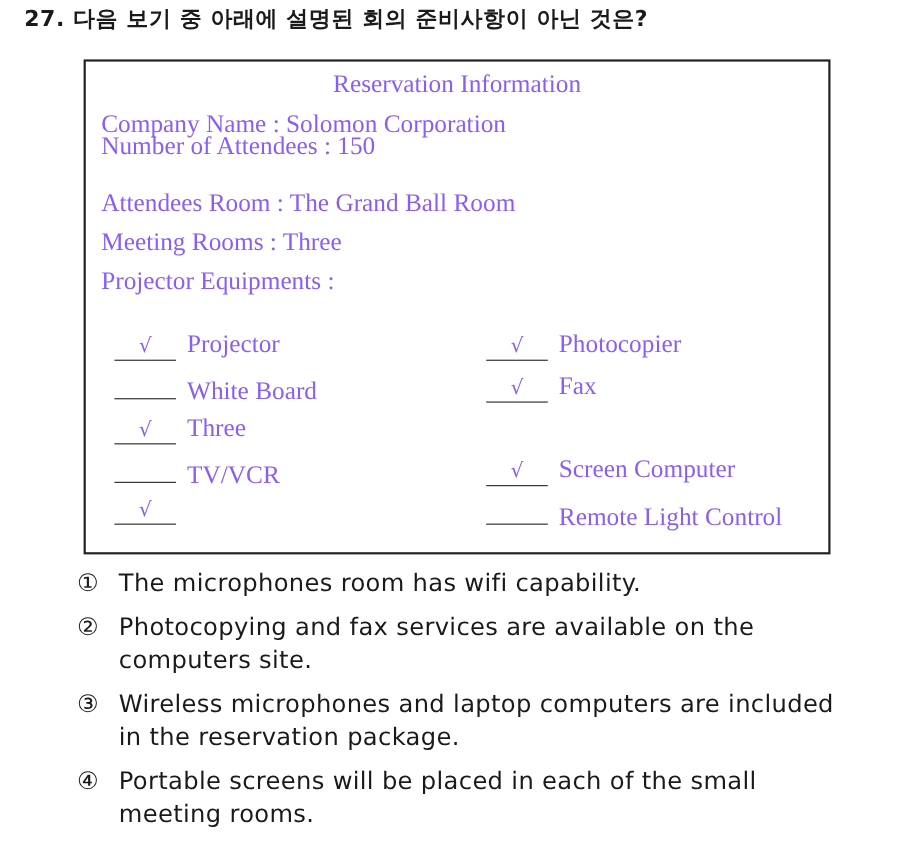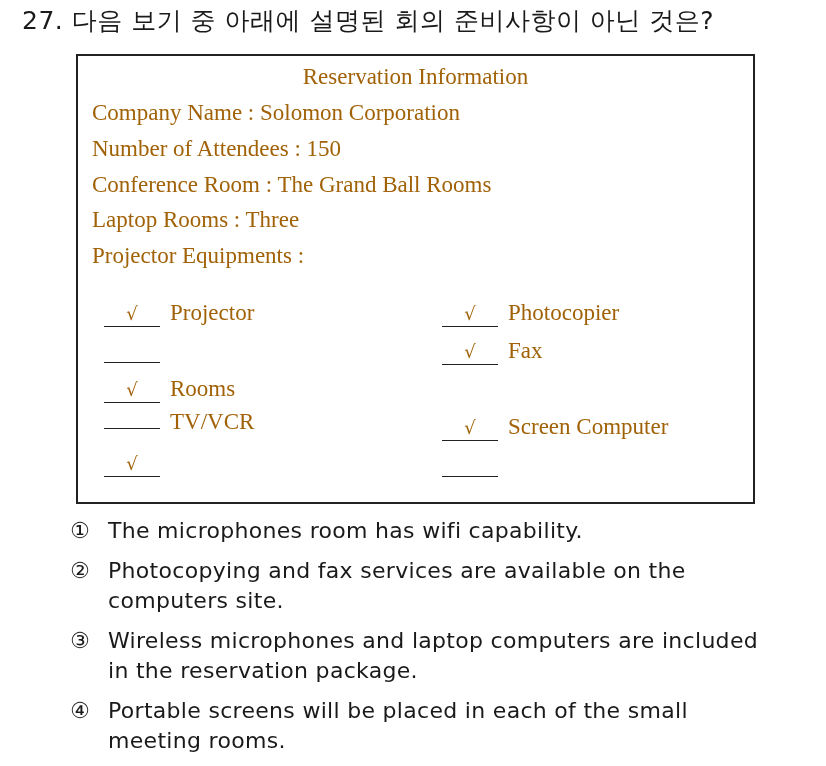--- a/index.html
+++ b/index.html
@@ -1,25 +1,25 @@
 <!DOCTYPE html>
 <html><head>
 <meta charset="utf-8">
 <style>
   html, body { margin: 0; padding: 0; background: #ffffff; }
   body { width: 826px; height: 766px; position: relative; overflow: hidden; color: #1a1a1a; }
   .question {
     position: absolute; left: 22px; top: 4px;
-    font-family: "DejaVu Sans", sans-serif; font-size: 25px; letter-spacing: 0.5px;
-    color: #1a1a1a; white-space: nowrap;
+    font-family: "DejaVu Sans", sans-serif; font-size: 20px; letter-spacing: 0.5px;
+    color: #1a1a1a; white-space: nowrap; font-weight: bold;
   }
   .box {
     position: absolute; left: 76px; top: 54px; width: 675px; height: 446px;
     border: 2px solid #222; box-sizing: content-box;
-    font-family: "Liberation Serif", "DejaVu Serif", serif; color: #a16207;
+    font-family: "Liberation Serif", "DejaVu Serif", serif; color: #8b5cf6;
   }
   .box-title { position: absolute; left: 0; right: 0; top: 8px; text-align: center; font-size: 23px; }
   .info-line { position: absolute; left: 14px; font-size: 23px; white-space: nowrap; }
   .equip {
     position: absolute; font-size: 23px; white-space: nowrap; display: flex; align-items: baseline;
   }
   .blank {
     display: inline-block; width: 56px; border-bottom: 1.5px solid #222; text-align: center;
     margin-right: 10px; height: 24px; line-height: 24px; font-family: "DejaVu Sans", sans-serif; font-size: 18px;
   }
@@ -35,37 +35,38 @@
 <body>
 
 <div class="question">
   <span>27.</span>
   <span>다음 보기 중 아래에 설명된 회의 준비사항이 아닌 것은?</span>
 </div>
 
 <div class="box">
   <div class="box-title">Reservation Information</div>
   <div class="info-line" style="top:44px">Company Name :  Solomon Corporation</div>
-  <div class="info-line" style="top:80px">Number of Attendees : 150</div>
-  <div class="info-line" style="top:116px">Conference Room : The Grand Ball Rooms</div>
-  <div class="info-line" style="top:151px">Laptop Rooms : Three</div>
+  <div class="info-line" style="top:64px">Number of Attendees : 150</div>
+  <div class="info-line" style="top:116px">Attendees Room : The Grand Ball Room</div>
+  <div class="info-line" style="top:151px">Meeting Rooms : Three</div>
   <div class="info-line" style="top:187px">Projector Equipments :</div>
 
   <div class="equip" style="left:26px; top:244px">
     <span class="blank">√</span>
     <span>Projector</span>
   </div>
   <div class="equip" style="left:26px; top:282px">
     <span class="blank"></span>
+    <span>White Board</span>
   </div>
   <div class="equip" style="left:26px; top:320px">
     <span class="blank">√</span>
-    <span>Rooms</span>
+    <span>Three</span>
   </div>
-  <div class="equip" style="left:26px; top:348px">
+  <div class="equip" style="left:26px; top:358px">
     <span class="blank"></span>
     <span>TV/VCR</span>
   </div>
   <div class="equip" style="left:26px; top:396px">
     <span class="blank">√</span>
   </div>
 
   <div class="equip" style="left:364px; top:244px">
     <span class="blank">√</span>
     <span>Photocopier</span>
@@ -73,20 +74,21 @@
   <div class="equip" style="left:364px; top:282px">
     <span class="blank">√</span>
     <span>Fax</span>
   </div>
   <div class="equip" style="left:364px; top:358px">
     <span class="blank">√</span>
     <span>Screen Computer</span>
   </div>
   <div class="equip" style="left:364px; top:396px">
     <span class="blank"></span>
+    <span>Remote Light Control</span>
   </div>
 </div>
 
 <div class="options">
   <div class="option">
     <span class="option-num">①</span>
     <span class="option-text">The microphones room has wifi capability.</span>
   </div>
   <div class="option">
     <span class="option-num">②</span>

